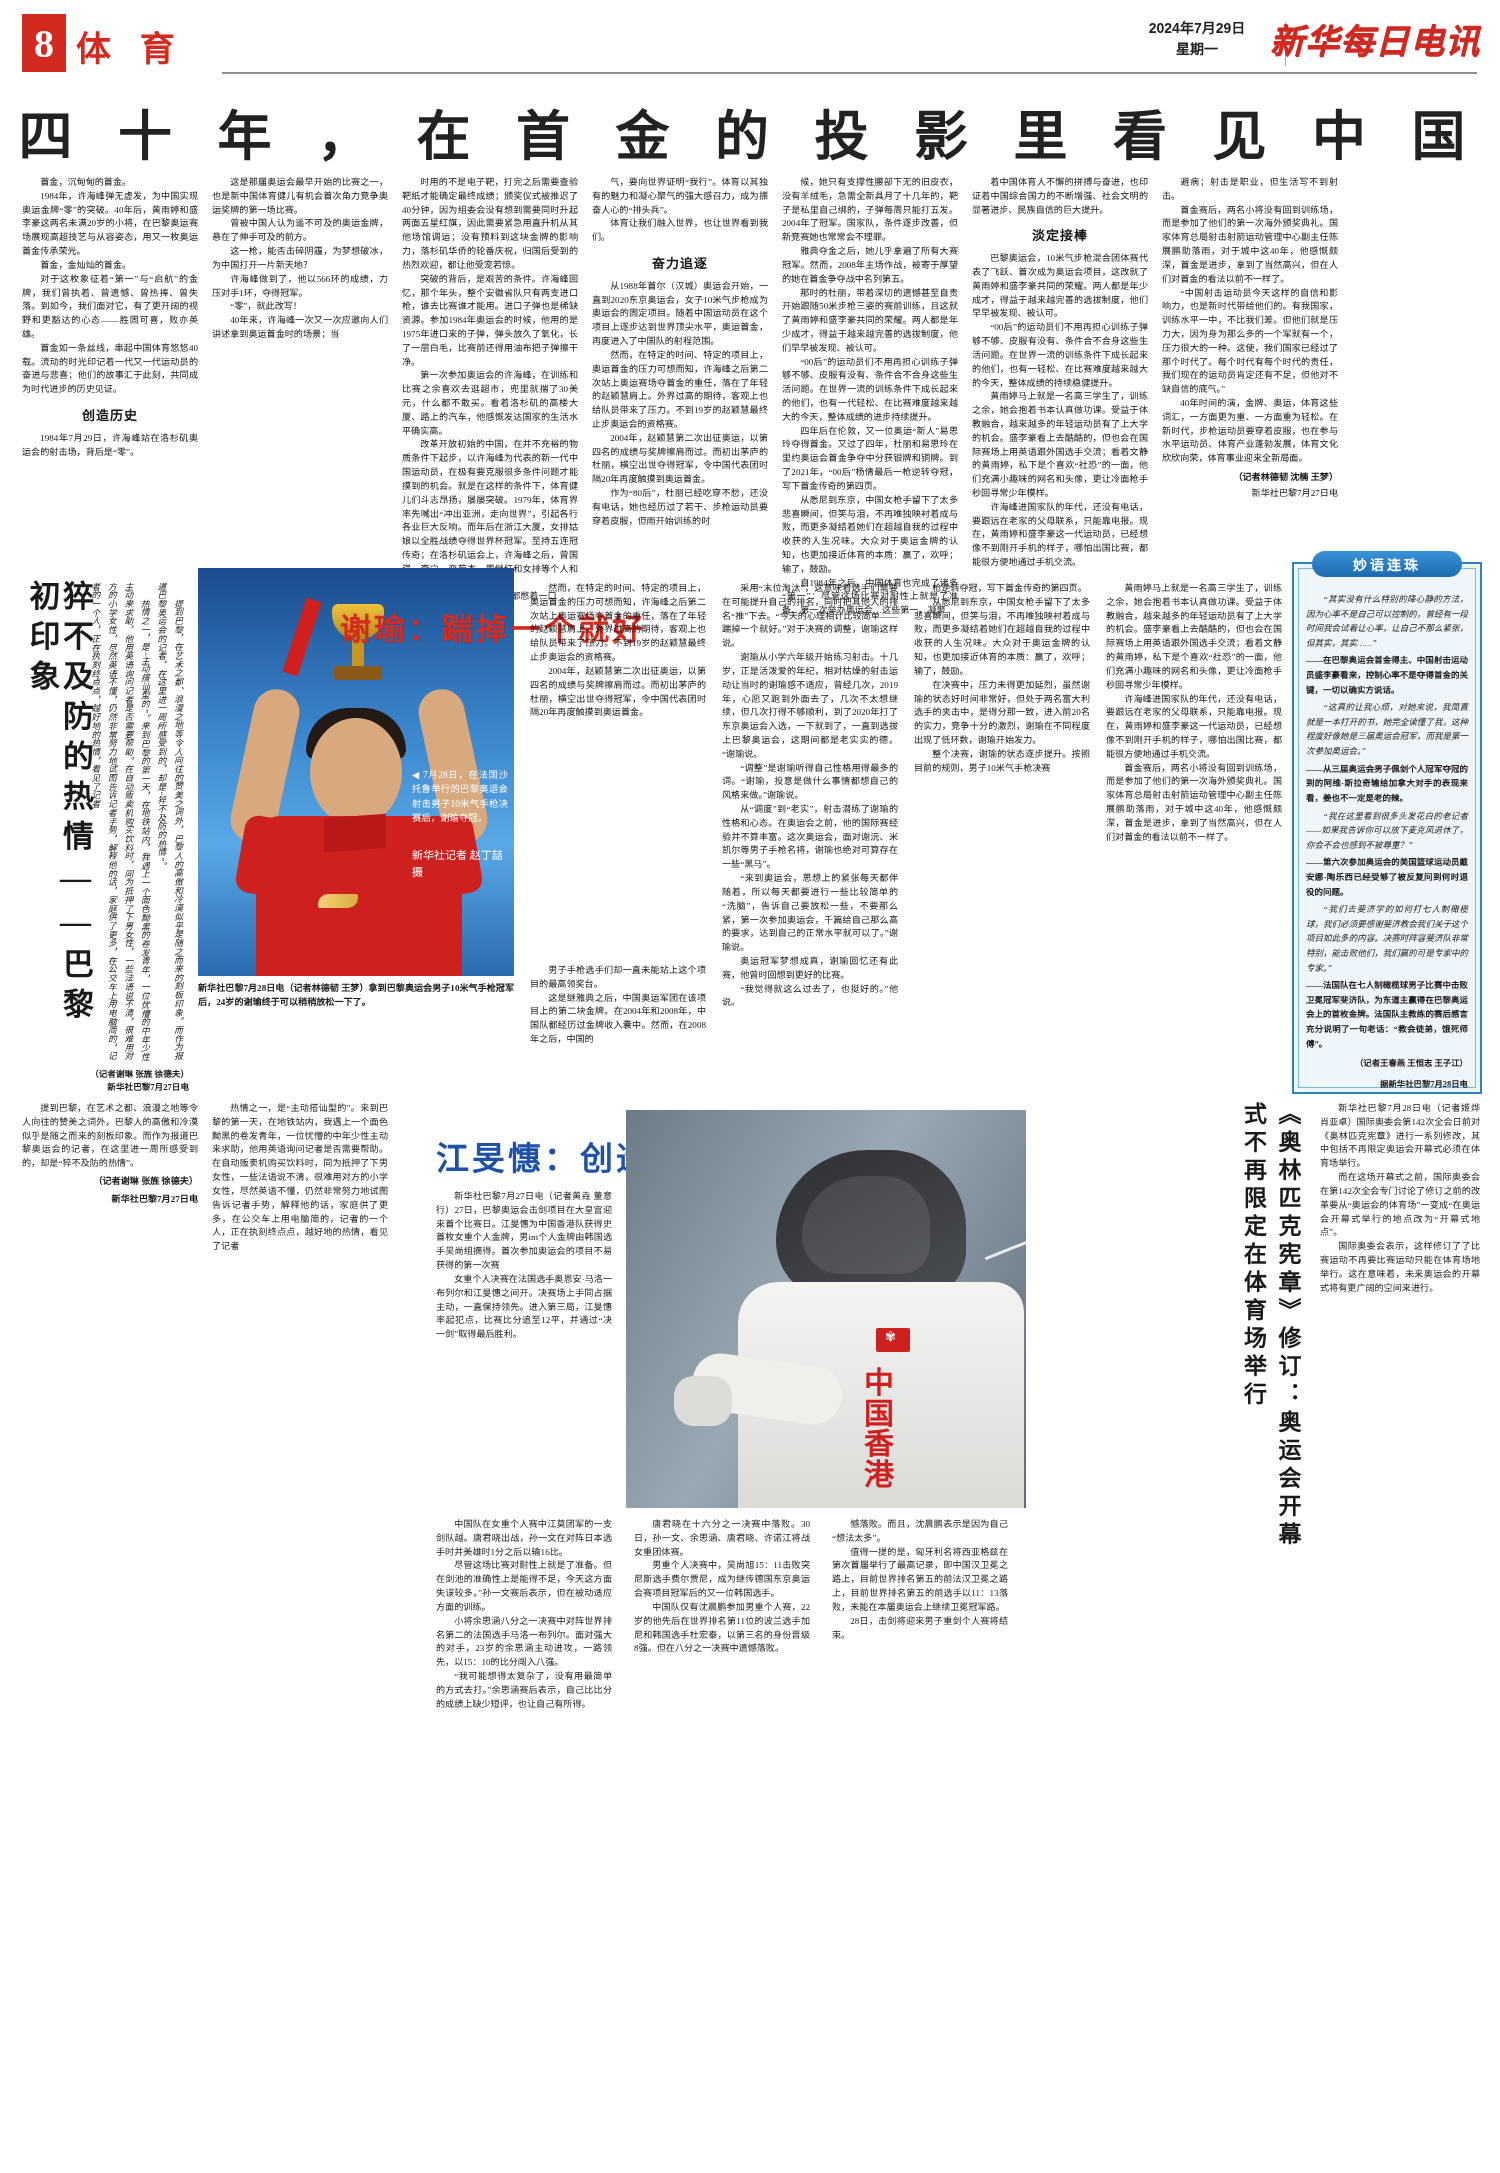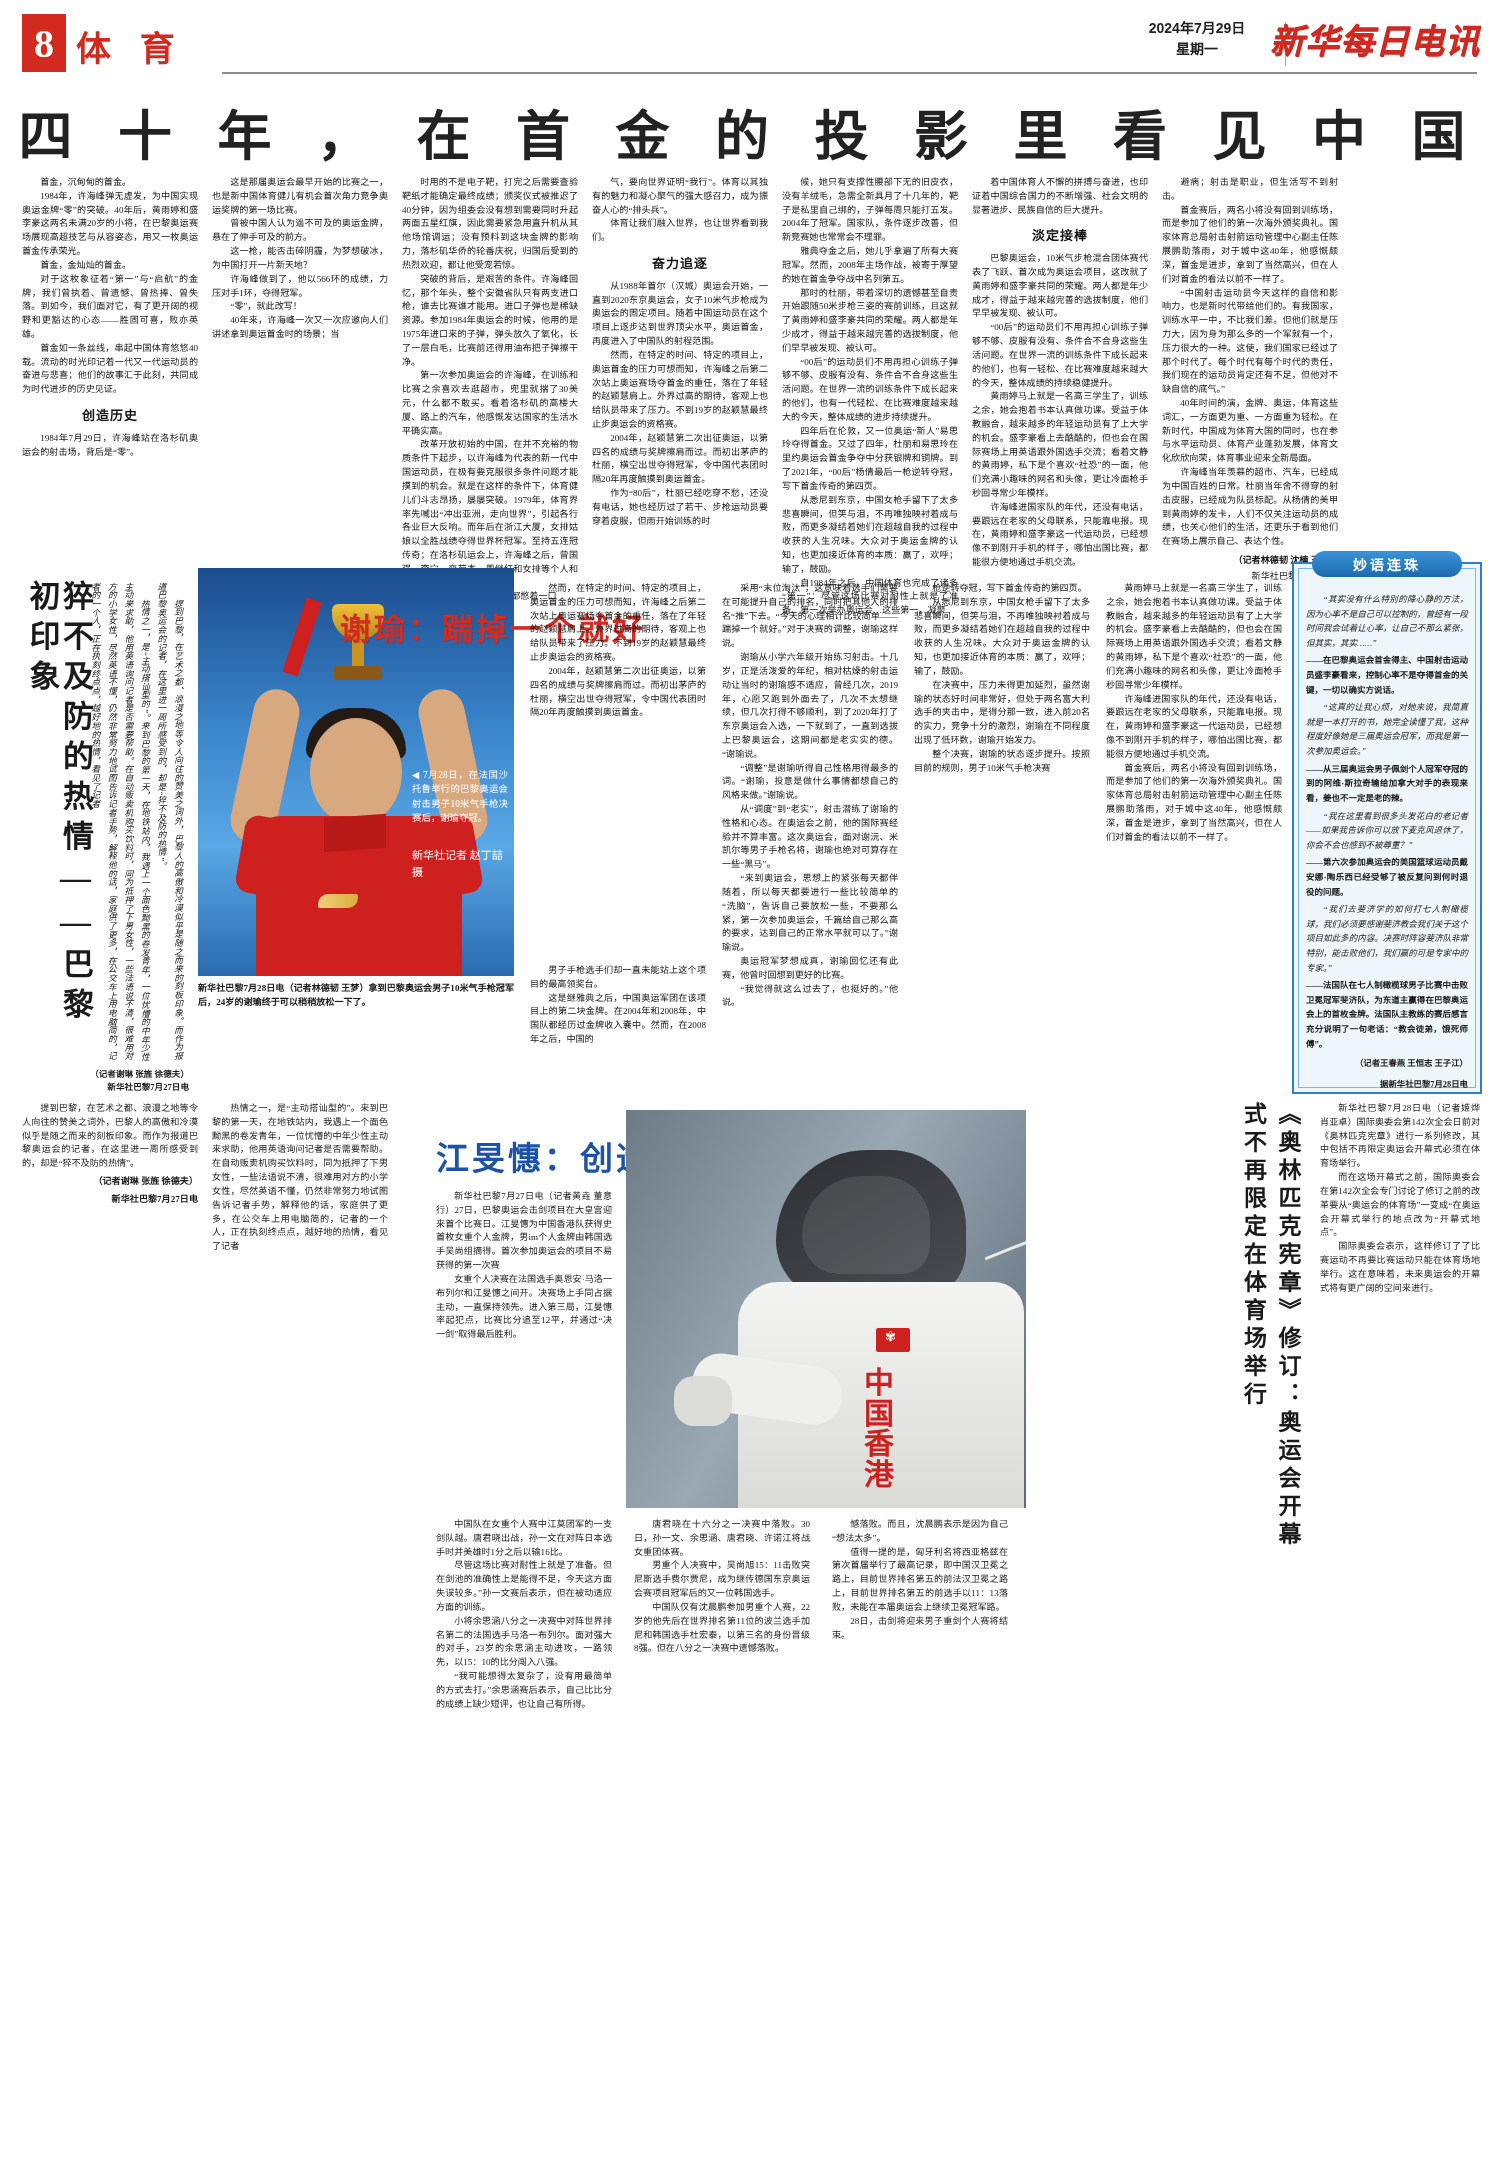--- a/index.html
+++ b/index.html
@@ -292,22 +292,21 @@
     <p>巴黎奥运会，10米气步枪混合团体赛代表了飞跃、首次成为奥运会项目，这改就了黄雨婷和盛李豪共同的荣耀。两人都是年少成才，得益于越来越完善的选拔制度，他们早早被发现、被认可。</p>
     <p>“00后”的运动员们不用再担心训练子弹够不够、皮服有没有、条件合不合身这些生活问题。在世界一流的训练条件下成长起来的他们，也有一轻松、在比赛难度越来越大的今天，整体成绩的持续稳健提升。</p>
     <p>黄雨婷马上就是一名高三学生了，训练之余，她会抱着书本认真做功课。受益于体教融合，越来越多的年轻运动员有了上大学的机会。盛李豪看上去酷酷的，但也会在国际赛场上用英语跟外国选手交流；看着文静的黄雨婷，私下是个喜欢“社恐”的一面，他们充满小趣味的网名和头像，更让冷面枪手秒回寻常少年模样。</p>
     <p>许海峰进国家队的年代，还没有电话，要跟远在老家的父母联系，只能靠电报。现在，黄雨婷和盛李豪这一代运动员，已经想像不到刚开手机的样子，哪怕出国比赛，都能很方便地通过手机交流。</p>
   </div>
 
   <div class="col">
     <p>避病；射击是职业，但生活写不到射击。</p>
     <p>首金赛后，两名小将没有回到训练场，而是参加了他们的第一次海外颁奖典礼。国家体育总局射击射箭运动管理中心副主任陈展鹏助落雨，对于城中这40年，他感慨颇深，首金是进步，拿到了当然高兴，但在人们对首金的看法以前不一样了。</p>
     <p>“中国射击运动员今天这样的自信和影响力，也是新时代带给他们的。有我国家，训练水平一中，不比我们差。但他们就是压力大，因为身为那么多的一个军就有一个，压力很大的一种。这使，我们国家已经过了那个时代了。每个时代有每个时代的责任，我们现在的运动员肯定还有不足，但他对不缺自信的底气。”</p>
-    <p>40年时间的演，金牌、奥运，体育这些词汇，一方面更为重、一方面重为轻松。在新时代，中国成为体育大国的同时，也在参与水平运动员、体育产业蓬勃发展，体育文化欣欣向荣，体育事业迎来全新局面。</p>
-    <p>许海峰当年羡慕的超市、汽车，已经成为中国百姓的日常。杜丽当年舍不得穿的射击皮服，已经成为队员标配。从杨倩的美甲到黄雨婷的发卡，人们不仅关注运动员的成绩，也关心他们的生活，还更乐于看到他们在赛场上展示自己、表达个性。</p>
+    <p>40年时间的演，金牌、奥运，体育这些词汇，一方面更为重、一方面重为轻松。在新时代，步枪运动员要穿着皮服，也在参与水平运动员、体育产业蓬勃发展，体育文化欣欣向荣，体育事业迎来全新局面。</p>
     <p class="byline">（记者林德韧 沈楠 王梦）</p>
     <p class="credit">新华社巴黎7月27日电</p>
   </div>
 
 </div>
 
 <div class="mid-band">
 
   <div class="vert-headline">猝不及防的热情——巴黎初印象</div>
   <div class="vert-body">

